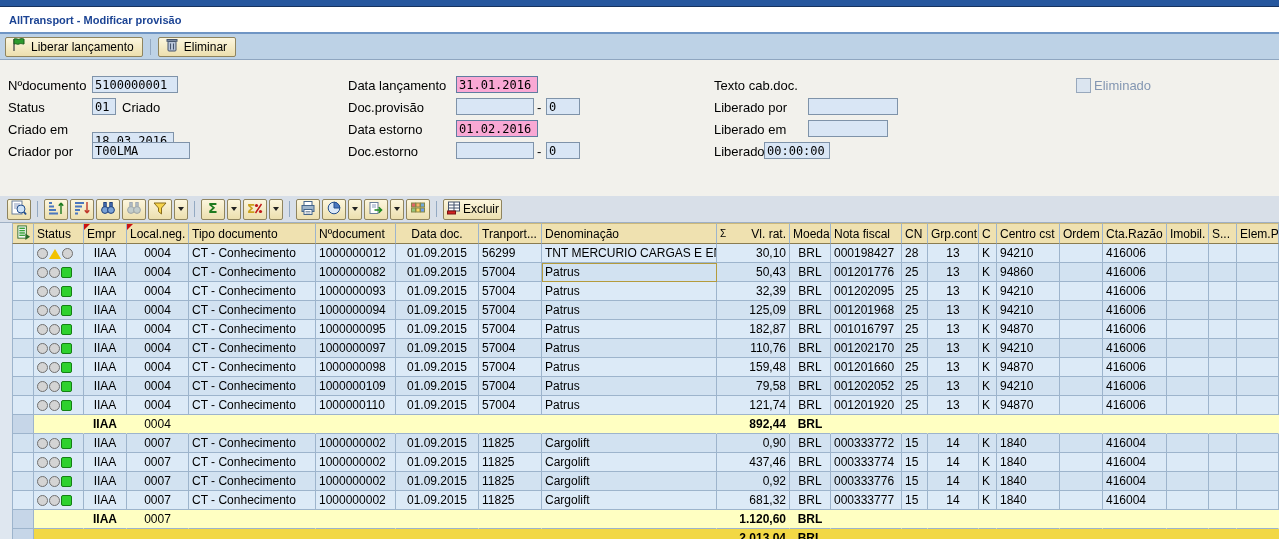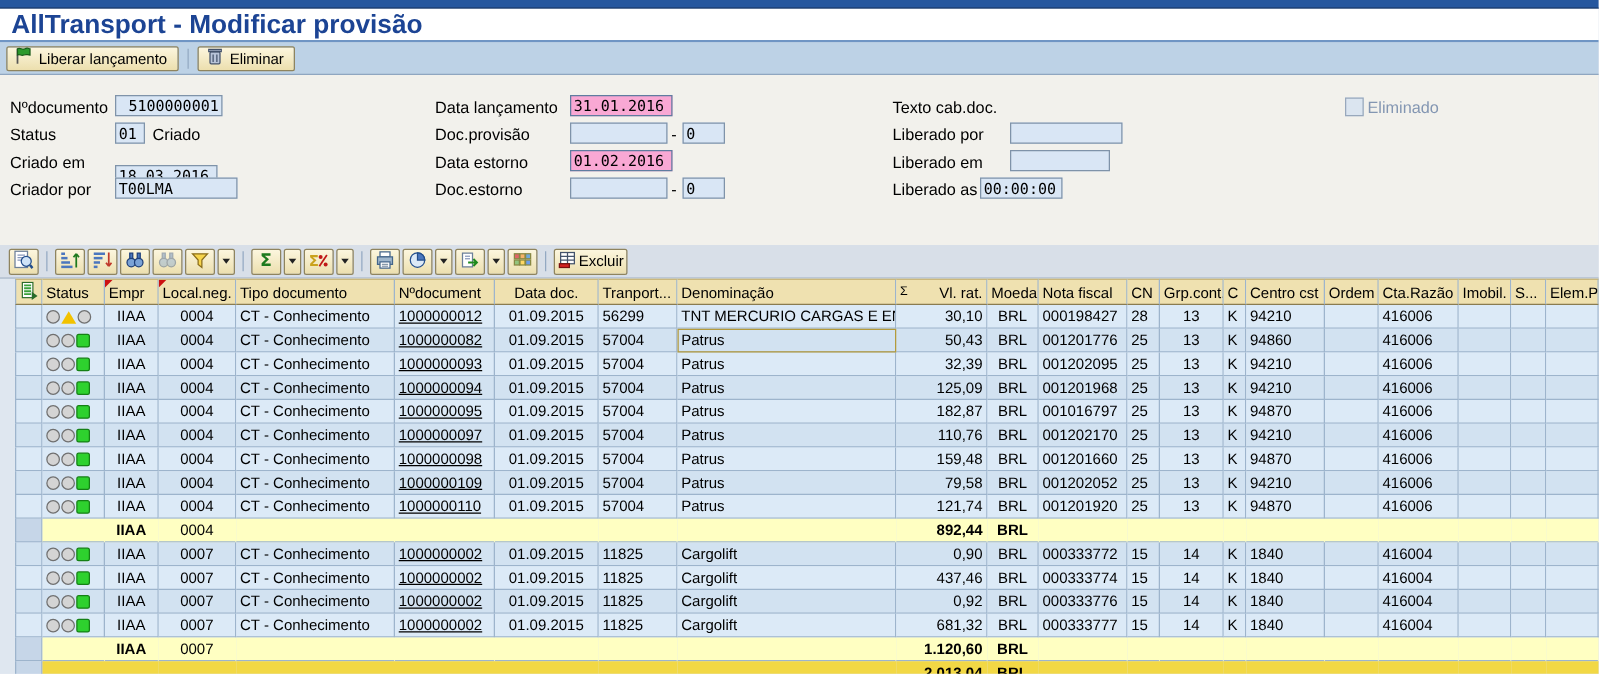--- a/index.html
+++ b/index.html
@@ -1,19 +1,19 @@
 <!DOCTYPE html>
 <html style="--status-green: #2ed12e; --status-warning: #f2c200;"><head>
 <meta charset="utf-8">
 <style>
   html,body{margin:0;padding:0}
   body{width:1279px;height:539px;overflow:hidden;background:#e9edf2;font-family:"Liberation Sans",sans-serif;color:#000}
   .topbar{height:6px;background:#26579e;border-bottom:1px solid #16325f}
   .titlebar{height:25px;background:#fff;border-bottom:2px solid #6f95c4;display:flex;align-items:center}
-  .titlebar h1{margin:0 0 0 9px;font-size:21px;font-weight:bold;color:#1c4494}
+  .titlebar h1{margin:0 0 0 9px;font-size:11px;font-weight:bold;color:#1c4494}
   .apptoolbar{height:25px;background:#bdd2e6;border-bottom:1px solid #8fa6c0;display:flex;align-items:center;padding:0 5px;gap:3px}
   .btn{display:inline-flex;align-items:center;gap:4px;height:20px;padding:0 8px 0 5px;background:linear-gradient(#fcf6de,#ecdfae);border:1px solid #8f845e;border-radius:2px;font-size:12px;font-family:inherit;color:#000;cursor:default}
   .vsep{width:1px;height:16px;background:#93a9c2;margin:0 4px}
   .formarea{position:relative;height:136px;background:#f2f1ec;font-size:13px}
   .flabel{position:absolute;white-space:nowrap}
   .ffield{position:absolute;height:15px;border:1px solid #7f93a9;background:#d9e6f5;font-family:"DejaVu Sans Mono",monospace;font-size:12px;padding:0 2px;color:#000}
   .ffield.white{background:#f9a8d4;border-color:#5f7ca0}
   .fdash{position:absolute}
   .cbbox{position:absolute;width:13px;height:13px;border:1px solid #98a8bc;background:#dbe5f0}
   .cblabel{position:absolute;color:#8396b2}
@@ -29,21 +29,21 @@
   th{height:21px;background:#efe1b0;border-top:1px solid #cbb87c;border-bottom:1px solid #8a7c50;font-weight:normal;text-align:left;position:relative}
   th:first-child,td:first-child{border-left:1px solid #9db4cc}
   tr.ra td{background:#dceaf7}
   tr.rb td{background:#d2e2f1}
   td.sel{background:#c6d6e8}
   tr.sub td{background:#ffffc2;border-right-color:transparent}
   tr.sub td.sel,tr.tot td.sel{background:#c6d6e8;border-right-color:#9db4cc}
   tr.tot td{background:#f2d845;border-right-color:transparent}
   .b{font-weight:bold}
   .ac{text-align:center}.ar{text-align:right}
-  .lnk{text-decoration:underline;cursor:pointer}
+  .lnk{cursor:pointer}
   td.selcell{background:#f8eda0;outline:1px solid #b49b3c;outline-offset:-1px}
   .tl{display:inline-flex;align-items:center;gap:1px;vertical-align:middle}
   .tl i{display:inline-block}
   .tl .c{width:11px;height:11px;border:1px solid #707070;border-radius:50%;background:#d4d4d4;box-sizing:border-box}
   .tl .sq{width:11px;height:11px;border:1px solid #158015;border-radius:2px;background:var(--status-green,#2ed12e);box-sizing:border-box}
   .tl .tri{width:0;height:0;border-left:6px solid transparent;border-right:6px solid transparent;border-bottom:10px solid var(--status-warning,#f2c200)}
   .filtercorner::before{content:"";position:absolute;top:0;left:0;border-top:6px solid #cc1111;border-right:6px solid transparent}
   .sumhdr{display:flex;justify-content:space-between;align-items:center}
   .sumhdr .s{font-size:10px}
   .selh{text-align:center;padding:0}
@@ -74,21 +74,21 @@
           <line x1="6.5" y1="6.5" x2="6.5" y2="12.5" stroke="#44536b"></line>
           <line x1="9.5" y1="6.5" x2="9.5" y2="12.5" stroke="#44536b"></line>
         </svg></span>
     <span>Eliminar</span>
   </button>
 </div>
 
 <div class="formarea">
 
   <span class="flabel" style="left:8px;top:18px">Nºdocumento</span>
-  <input class="ffield" style="left: 92px; top: 16px; width: 80px; text-align: right;" readonly="" value="5100000001">
+  <input class="ffield" style="left: 92px; top: 16px; width: 80px;" readonly="" value="5100000001">
   <span class="flabel" style="left:8px;top:40px">Status</span>
   <input class="ffield" style="left: 92px; top: 38px; width: 18px;" readonly="" value="01">
   <span class="flabel" style="left:122px;top:40px">Criado</span>
   <span class="flabel" style="left:8px;top:62px">Criado em</span>
   <input class="ffield" style="left: 92px; top: 60px; width: 76px; margin-top: 12px;" readonly="" value="18.03.2016">
   <span class="flabel" style="left:8px;top:84px">Criador por</span>
   <input class="ffield" style="left: 92px; top: 82px; width: 92px;" readonly="" value="T00LMA">
 
   <span class="flabel" style="left:348px;top:18px">Data lançamento</span>
   <input class="ffield white" style="left: 456px; top: 16px; width: 76px;" value="31.01.2016">
@@ -102,21 +102,21 @@
   <input class="ffield" style="left: 456px; top: 82px; width: 72px;" readonly="" value="">
   <span class="fdash" style="left:537px;top:84px">-</span>
   <input class="ffield" style="left: 546px; top: 82px; width: 28px;" readonly="" value="0">
 
   <span class="flabel" style="left:714px;top:18px">Texto cab.doc.</span>
   <span class="flabel" style="left:714px;top:40px">Liberado por</span>
   <input class="ffield" style="left: 808px; top: 38px; width: 84px;" readonly="" value="">
   <span class="flabel" style="left:714px;top:62px">Liberado em</span>
   <input class="ffield" style="left: 808px; top: 60px; width: 74px;" readonly="" value="">
   <span class="flabel" style="left:714px;top:84px">Liberado as</span>
-  <input class="ffield" style="left: 784px; top: 82px; width: 60px;" readonly="" value="00:00:00">
+  <input class="ffield" style="left: 764px; top: 82px; width: 60px;" readonly="" value="00:00:00">
 
   <span class="cbbox" style="left:1076px;top:18px"></span>
   <span class="cblabel" style="left:1094px;top:18px">Eliminado</span>
 </div>
 
 <div class="alvbar">
   <button class="tbtn">
       <span><svg width="16" height="16" viewBox="0 0 16 16">
           <rect x="1" y="1" width="10" height="13" fill="#fff" stroke="#6b7f99"></rect>
           <line x1="3" y1="4" x2="9" y2="4" stroke="#8899bb"></line>

